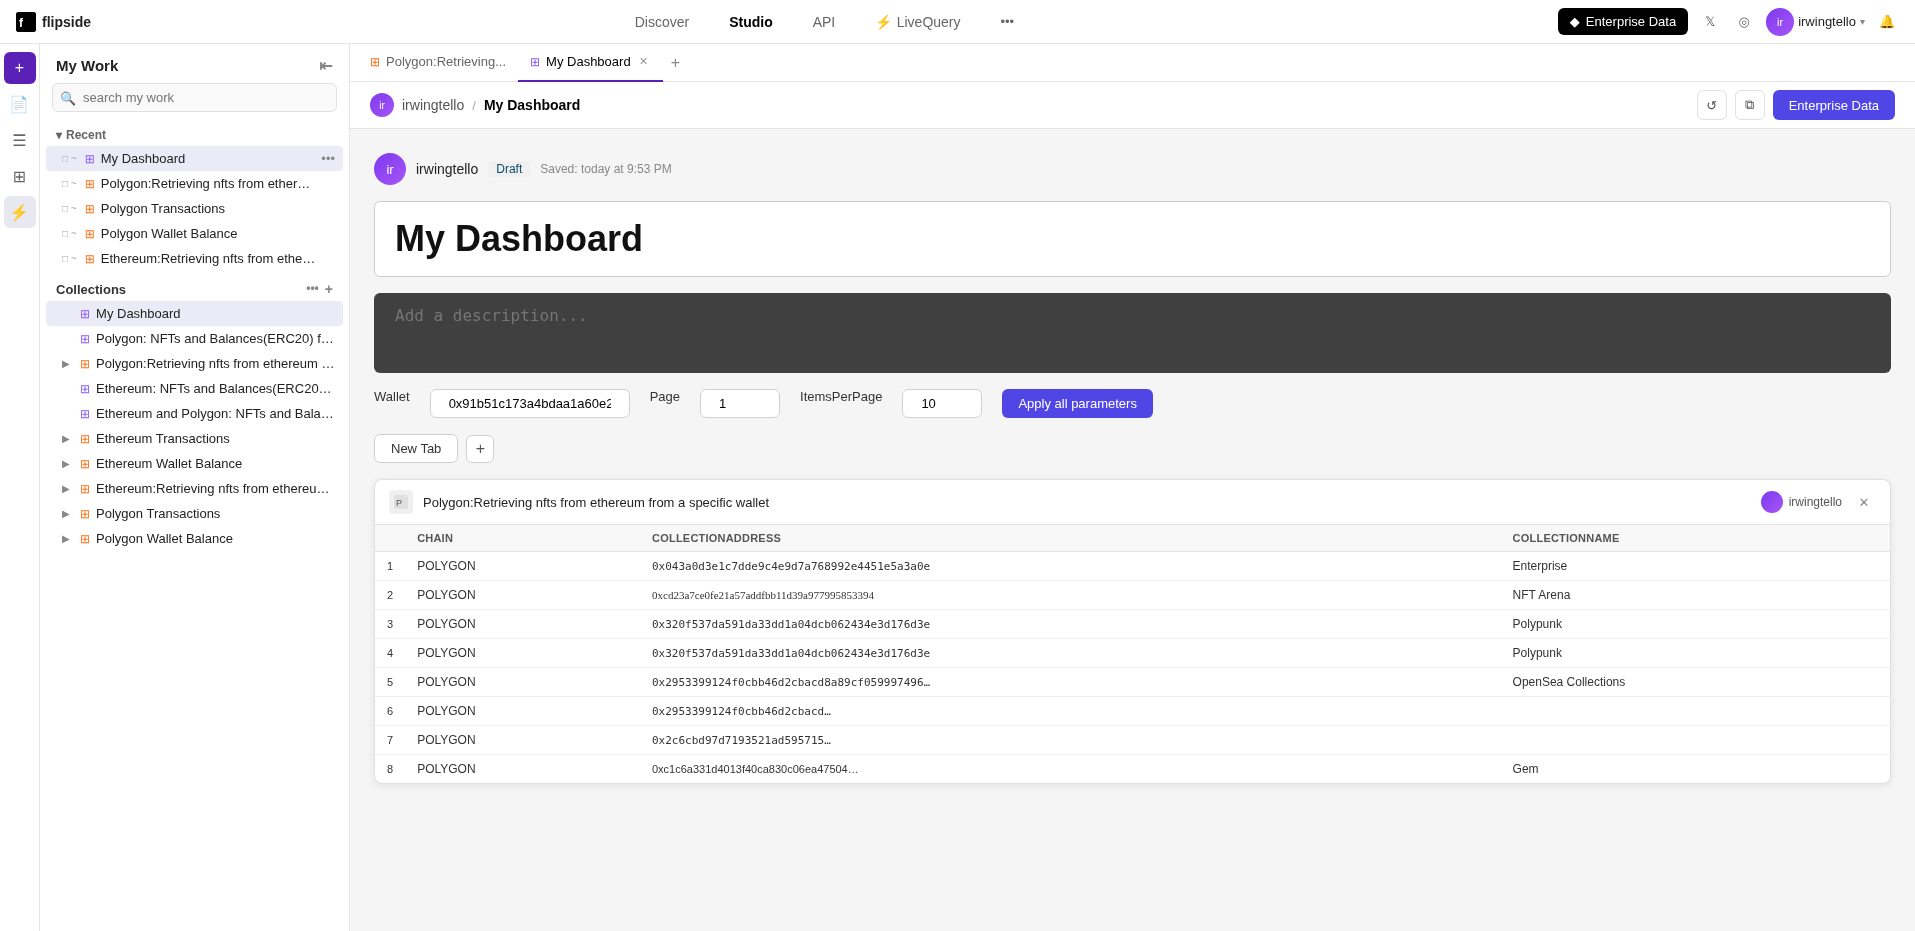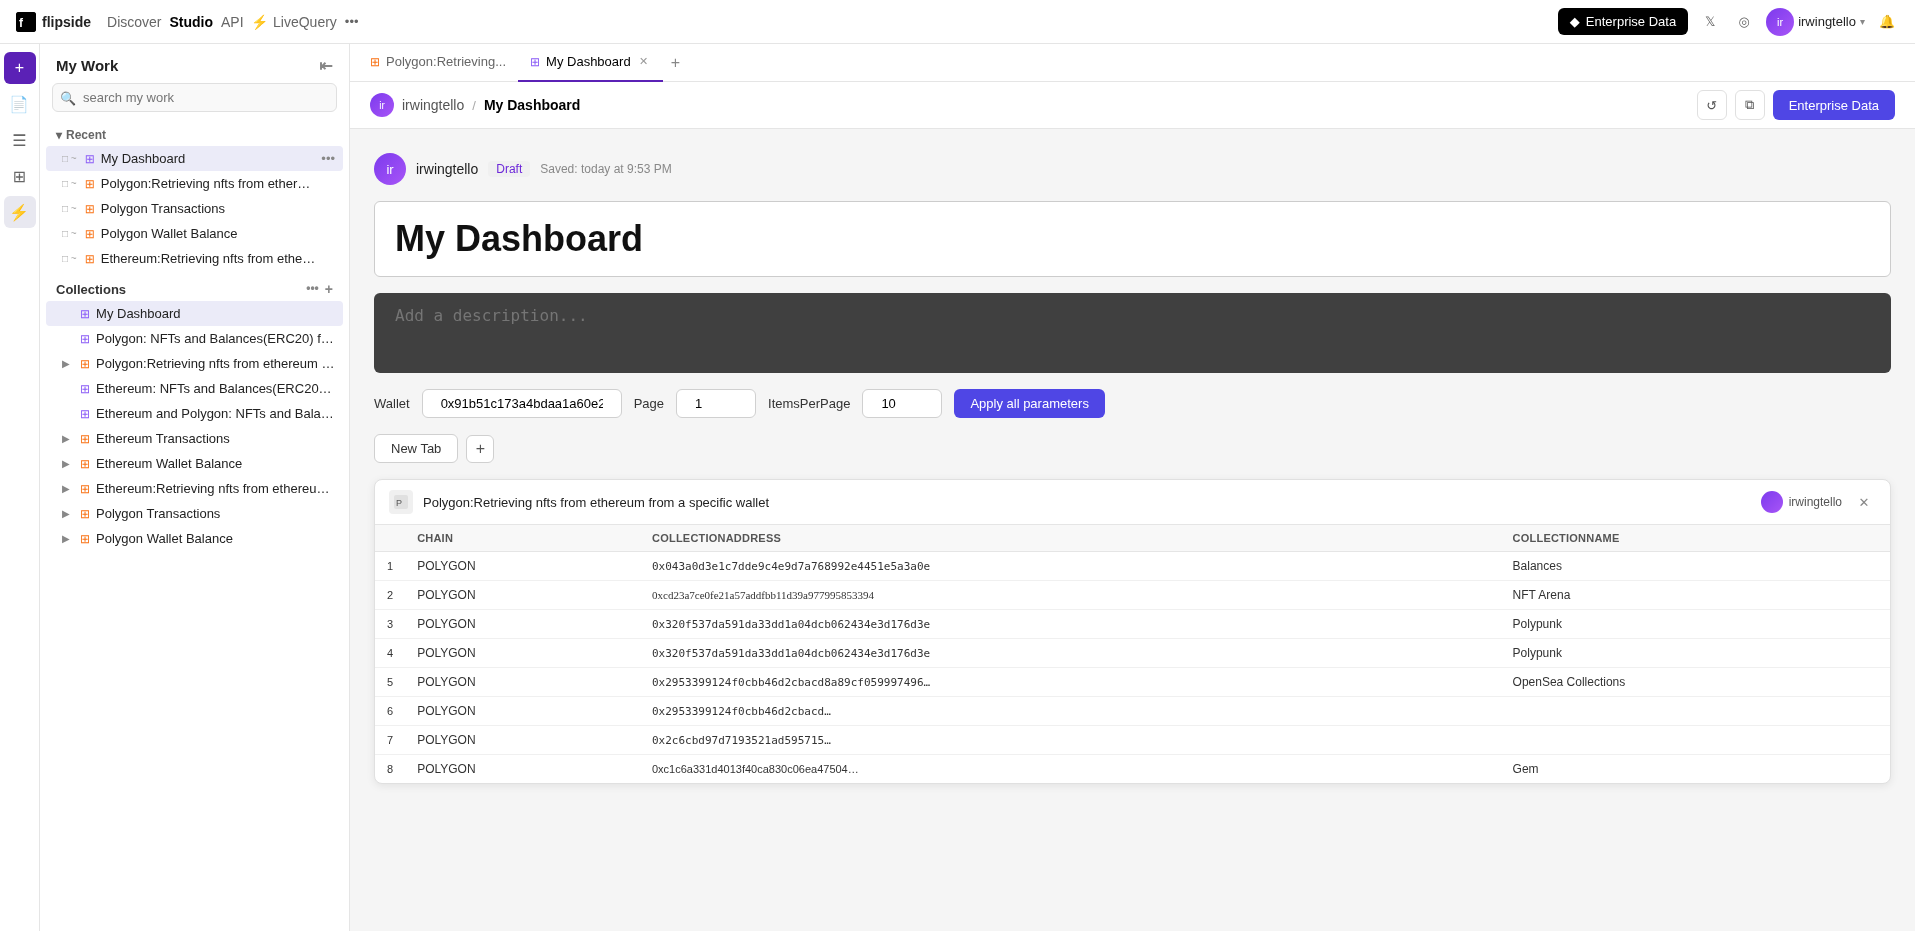--- a/index.html
+++ b/index.html
@@ -13,21 +13,21 @@
       display: flex;
       align-items: center;
       padding: 0 16px;
       gap: 16px;
       flex-shrink: 0;
     }
     .top-nav .logo {
       display: flex; align-items: center; gap: 6px; font-weight: 600; font-size: 14px;
     }
     .top-nav .logo-icon { width: 20px; height: 20px; background: #000; border-radius: 3px; }
-    .nav-center { display: flex; align-items: center; gap: 8px; flex: 1; }
+    .nav-center { display: flex; align-items: center; gap: 40px; flex: 1; justify-content: center; }
     .nav-center a { color: #666; text-decoration: none; font-size: 14px; }
     .nav-center a.active { color: #000; font-weight: 600; }
     .nav-right { display: flex; align-items: center; gap: 10px; margin-left: auto; }
     .btn-enterprise { background: #000; color: #fff; border: none; border-radius: 6px; padding: 6px 12px; font-size: 13px; cursor: pointer; display: flex; align-items: center; gap: 6px; }
     .avatar { width: 28px; height: 28px; border-radius: 50%; background: linear-gradient(135deg, #7c3aed, #a855f7); display: flex; align-items: center; justify-content: center; color: #fff; font-size: 11px; }
     .nav-icon { width: 24px; height: 24px; display: flex; align-items: center; justify-content: center; color: #666; cursor: pointer; }
 
     
     .main-layout { display: flex; flex: 1; overflow: hidden; }
 
@@ -136,36 +136,36 @@
 
     
     .content-area {
       flex: 1; overflow-y: auto; padding: 24px 24px 100px; display: flex; flex-direction: column; gap: 16px;
     }
 
     
     .author-bar { display: flex; align-items: center; gap: 10px; }
     .author-avatar { width: 32px; height: 32px; border-radius: 50%; background: linear-gradient(135deg, #7c3aed, #a855f7); display: flex; align-items: center; justify-content: center; color: #fff; font-size: 13px; font-weight: 500; }
     .author-name { font-size: 14px; font-weight: 500; }
-    .draft-badge { background: #f0f0f0; color: #6d28d9; border-radius: 4px; padding: 1px 8px; font-size: 12px; }
+    .draft-badge { background: #f0f0f0; color: #0c4a6e; border-radius: 4px; padding: 1px 8px; font-size: 12px; }
     .saved-text { font-size: 12px; color: #888; }
 
     
     .dashboard-title-input {
       border: 1px solid #ccc; border-radius: 6px; padding: 16px 20px; font-size: 36px; font-weight: 600; color: #111; background: #fff; width: 100%; outline: none;
     }
 
     
     .description-input {
       border: 1px solid transparent; border-radius: 6px; padding: 12px 20px; font-size: 16px; color: #aaa; background: #404040; width: 100%; outline: none; min-height: 80px; resize: none;
     }
 
     
     .params-row {
-      display: flex; align-items: center; gap: 12px; flex-wrap: wrap;
+      display: flex; gap: 20px; flex-wrap: wrap;
     }
     .param-label { font-size: 13px; font-weight: 500; color: #333; }
     .param-input {
       border: 1px solid #d0d0d0; border-radius: 6px; padding: 6px 18px; font-size: 13px; outline: none; background: #fff;
     }
     .param-input.wallet { width: 200px; }
     .param-input.page { width: 80px; }
     .param-input.items { width: 80px; }
     .btn-apply { background: #4f46e5; color: #fff; border: none; border-radius: 6px; padding: 7px 16px; font-size: 13px; cursor: pointer; white-space: nowrap; }
 
@@ -454,21 +454,21 @@
               <th>CHAIN</th>
               <th>COLLECTIONADDRESS</th>
               <th>COLLECTIONNAME</th>
             </tr>
           </thead>
           <tbody id="table-body">
           <tr>
     <td class="row-num">1</td>
     <td>POLYGON</td>
     <td style="font-family:monospace;font-size:11px;">0x043a0d3e1c7dde9c4e9d7a768992e4451e5a3a0e</td>
-    <td>Balances</td>
+    <td>Enterprise</td>
   </tr>
               <tr>
     <td class="row-num">2</td>
     <td>POLYGON</td>
     <td style="font-family:Liberation Serif, serif;font-size:11px;">0xcd23a7ce0fe21a57addfbb11d39a977995853394</td>
     <td>NFT Arena</td>
   </tr>
               <tr>
     <td class="row-num">3</td>
     <td>POLYGON</td>

